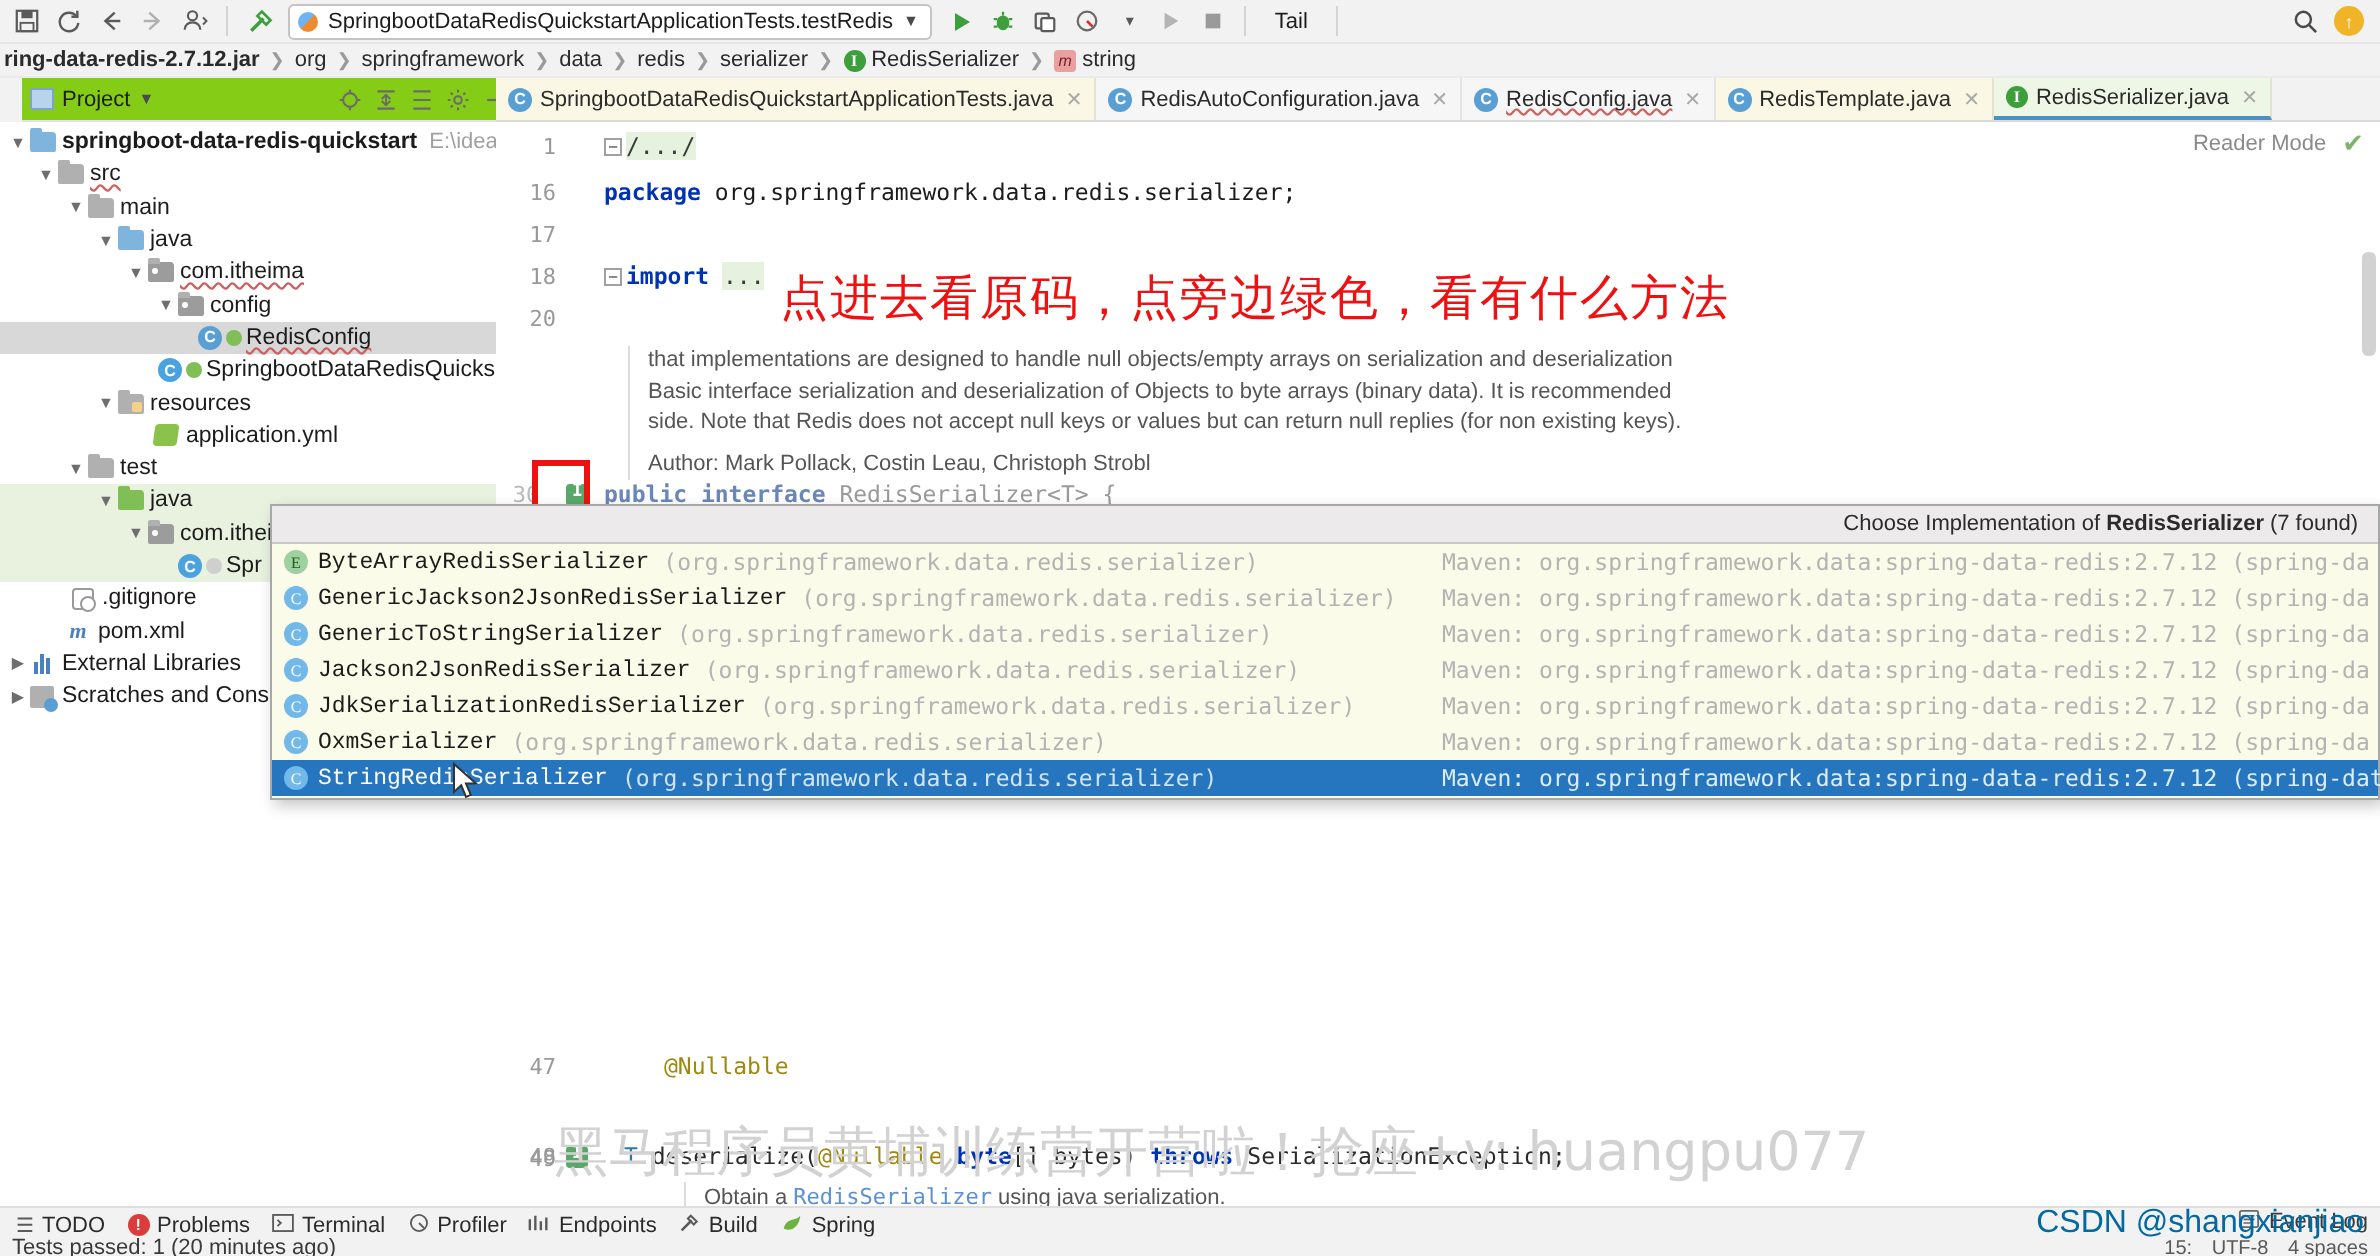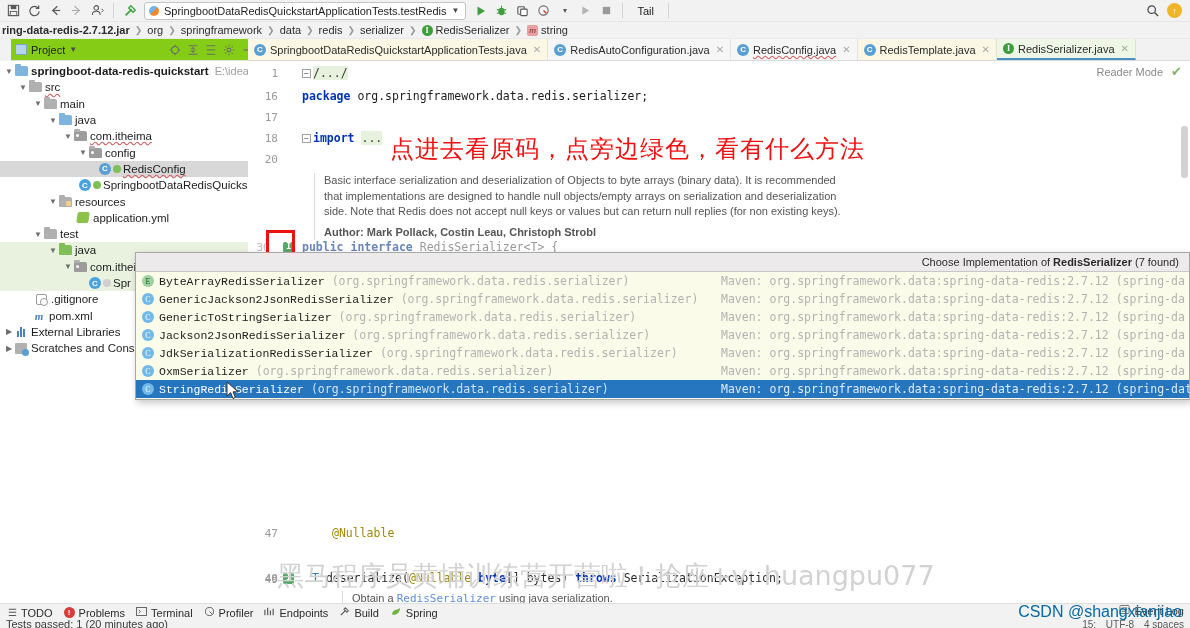--- a/index.html
+++ b/index.html
@@ -614,24 +614,24 @@
       <span class="gmark"></span>
       <span class="ecode"><span class="foldbox">−</span><span class="kw">import</span> <span class="cmtfold">...</span></span>
     </div>
 
     <div class="eline" style="top:88px;">
       <span class="lnum">20</span>
       <span class="gmark"></span>
     </div>
 
     <div class="doc" style="left:66px; top:112px; width:600px;">
+      <div>that implementations are designed to handle null objects/empty arrays on serialization and deserialization</div>
       <div>Basic interface serialization and deserialization of Objects to byte arrays (binary data). It is recommended</div>
-      <div>that implementations are designed to handle null objects/empty arrays on serialization and deserialization</div>
       <div>side. Note that Redis does not accept null keys or values but can return null replies (for non existing keys).</div>
-      <div style="margin-top:5px;font-weight:bold;">Author: Mark Pollack, Costin Leau, Christoph Strobl</div>
+      <div style="margin-top:5px;">Author: Mark Pollack, Costin Leau, Christoph Strobl</div>
     </div>
 
     <div class="eline" style="top:176px;">
       <span class="lnum" style="color:#bbb;text-align:center;">30</span>
       <span class="gmark">
           <span class="impl-ic"></span>
         </span>
       <span class="ecode" style="color:#9a9a9a;"><span class="kw" style="color:#6a86bb;">public interface</span> RedisSerializer&lt;T&gt; {</span>
     </div>
 

